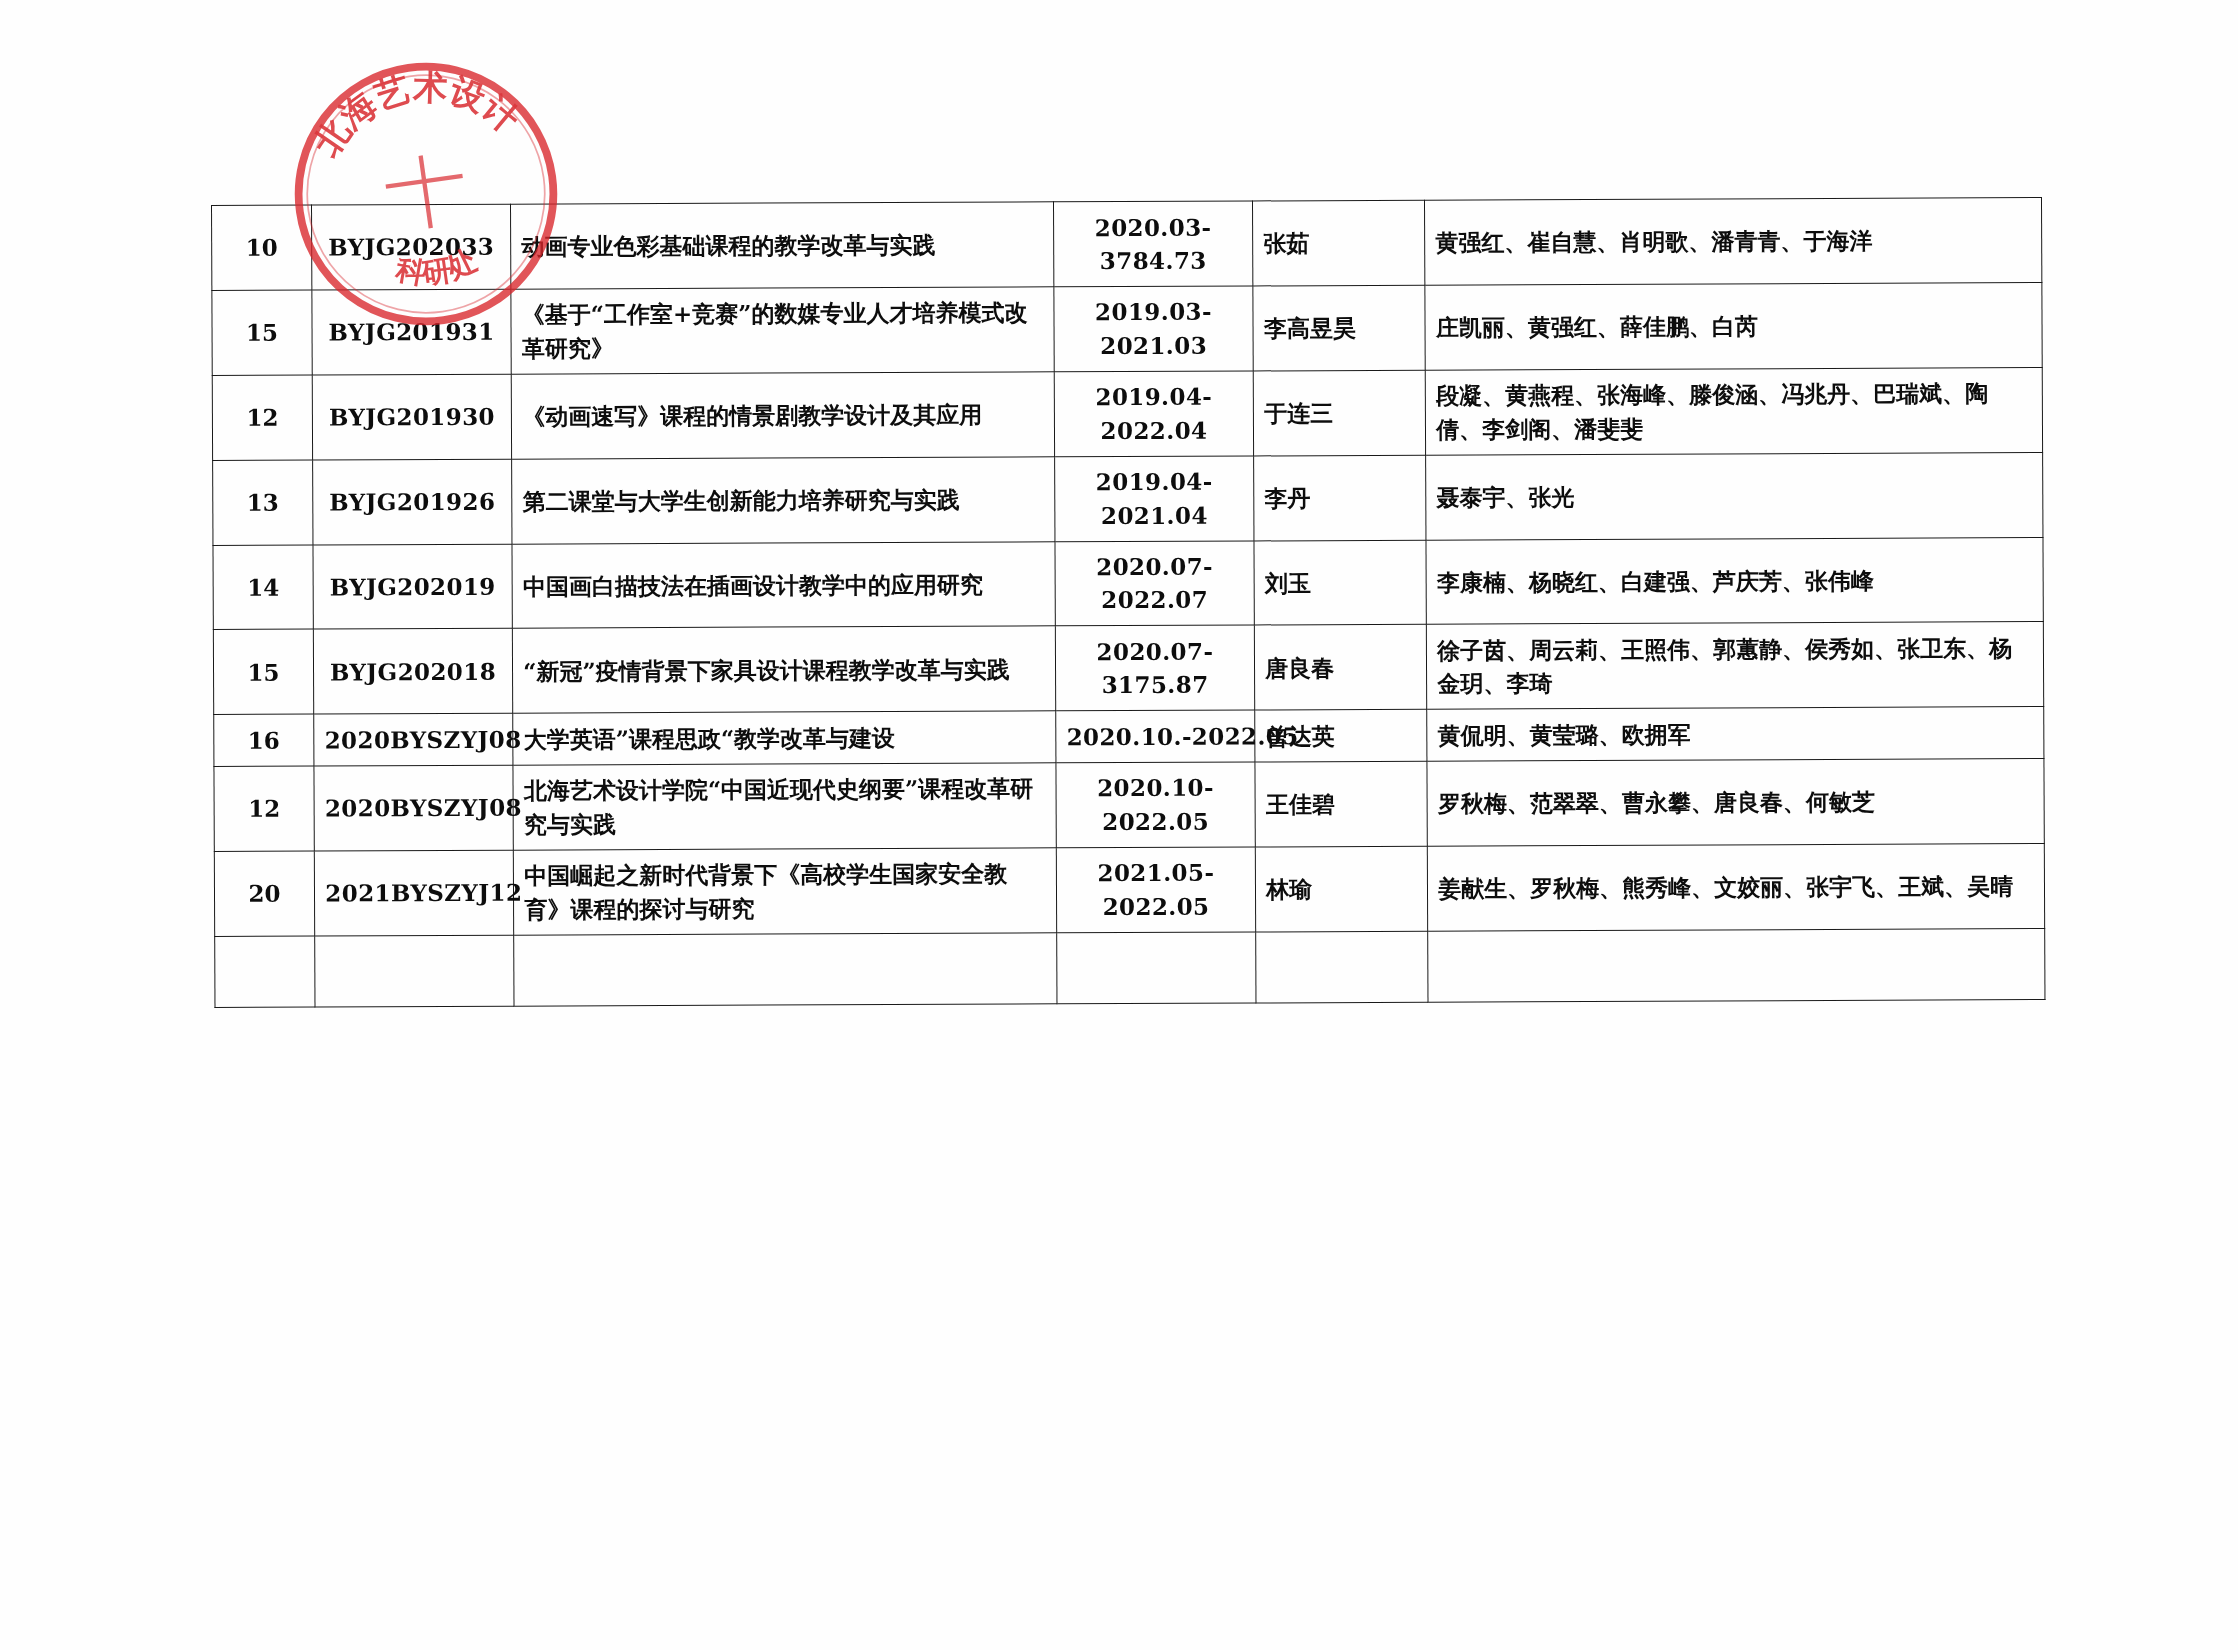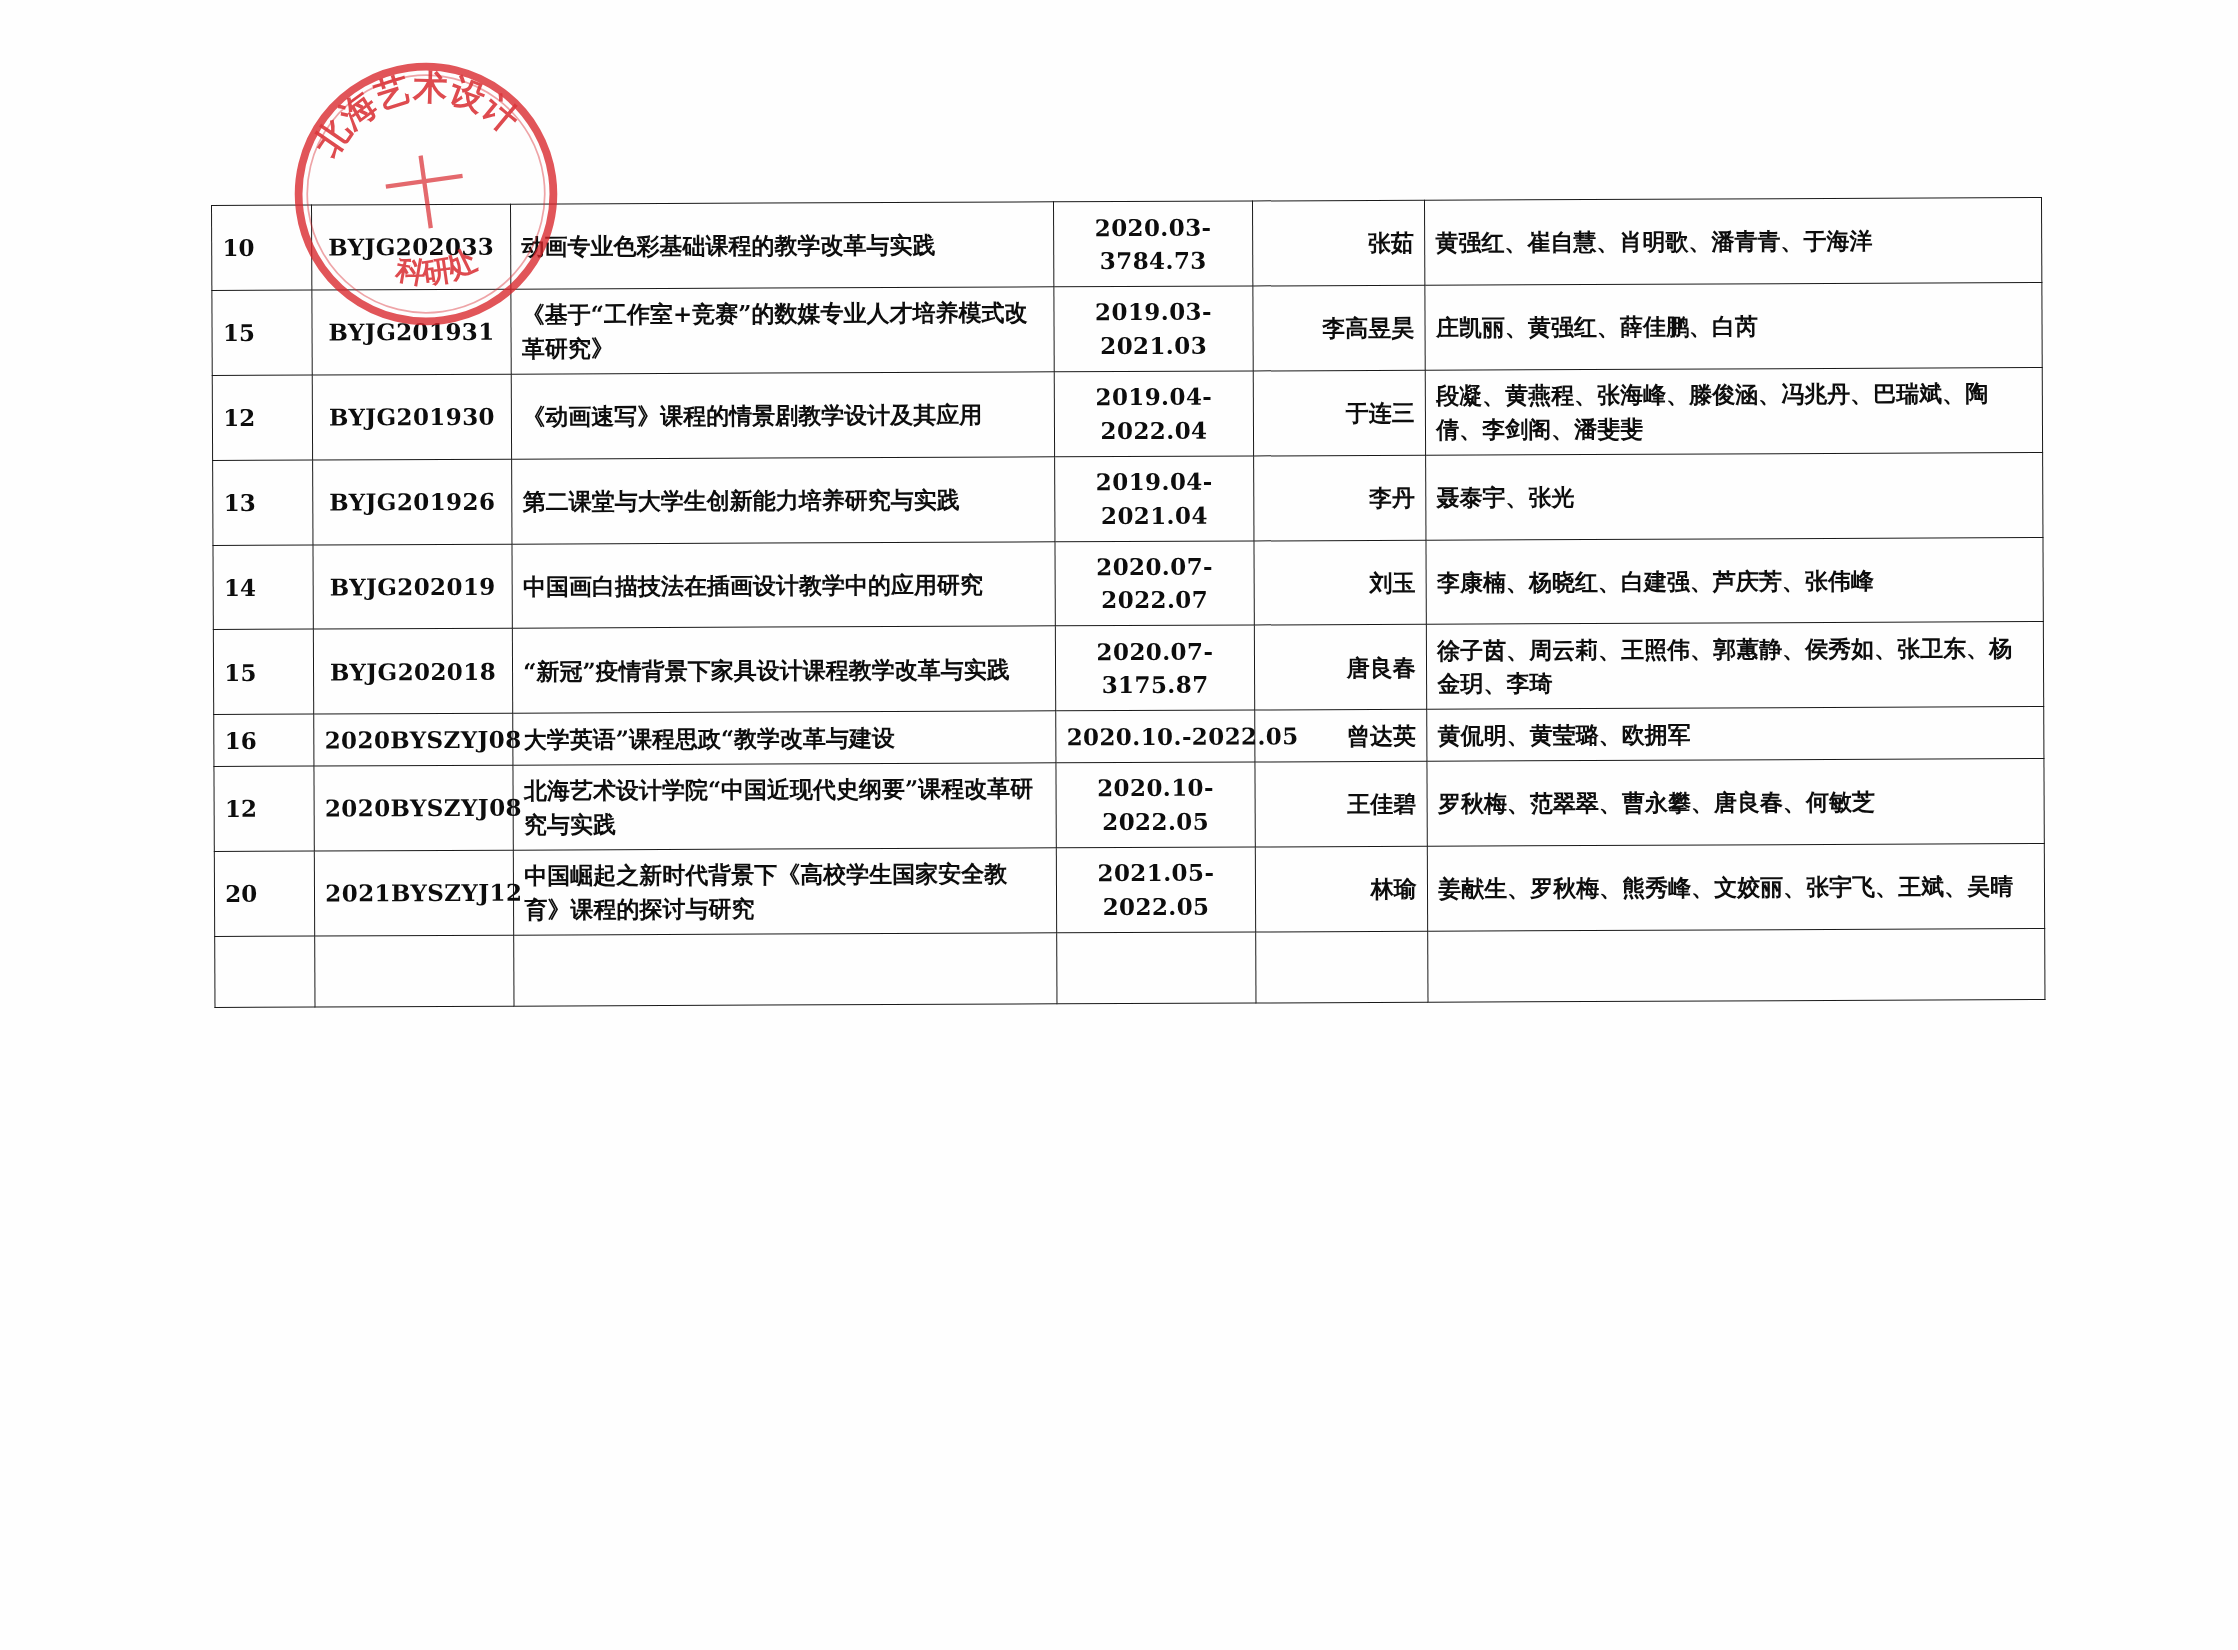--- a/index.html
+++ b/index.html
@@ -49,25 +49,25 @@
     font-weight: 600;
   }
 
   col.c-no    { width: 100px; }
   col.c-code  { width: 199px; }
   col.c-title { width: 543px; }
   col.c-date  { width: 199px; }
   col.c-leader{ width: 172px; }
   col.c-members{ width: 617px; }
 
-  td.no      { }
+  td.no      { text-align: center; }
   td.code    { text-align: center; letter-spacing: 0.4px; }
   td.title   { text-align: left; }
   td.date    { text-align: center; letter-spacing: 0.4px; }
-  td.leader  { text-align: right; }
+  td.leader  { text-align: left; }
   td.members { text-align: left; }
 
   tr.empty-row td { height: 53px; }
 
   
   .seal {
     position: absolute;
     left: 284px;
     top: 52px;
     width: 284px;

